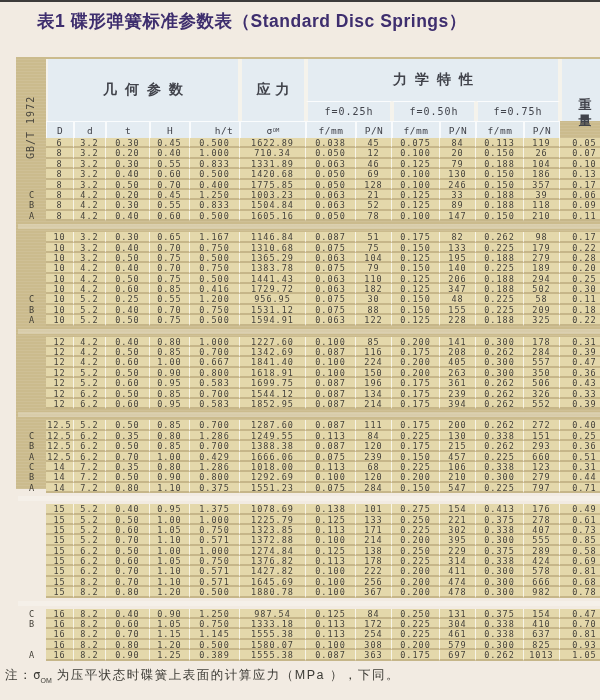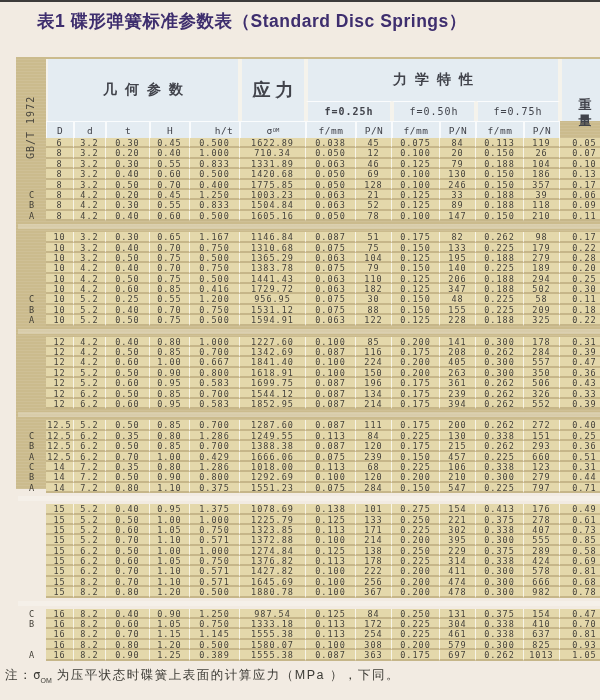--- a/index.html
+++ b/index.html
@@ -39,21 +39,21 @@
     grid-auto-flow:row;
   }
   
   .h{
     box-sizing:border-box;
     background:#e4ecf2;color:#41434b;
     display:flex;align-items:center;justify-content:center;
     border-left:2px solid #f5f3ec;border-right:2px solid #f5f3ec;
   }
   .h1{font-weight:bold;font-size:14px;letter-spacing:8px;text-indent:8px;}
-  .h1s{font-weight:bold;font-size:18px;letter-spacing:5px;text-indent:5px;}
+  .h1s{font-weight:bold;font-size:14px;letter-spacing:5px;text-indent:5px;}
   .h2{
     font-family:"DejaVu Sans Mono",monospace;
     font-size:10px;letter-spacing:1px;
     border-top:1px solid rgba(255,255,255,.85);
   }
   .h3{
     font-family:"DejaVu Sans Mono",monospace;
     font-size:9.5px;letter-spacing:0.5px;
     border-top:1px solid rgba(255,255,255,.85);
     border-left:1px solid rgba(255,255,255,.8);
@@ -104,21 +104,21 @@
 <div class="band">
   <div class="std-label">GB/T 1972</div>
   <div class="grid" id="grid" style="grid-template-columns: 28px 28px 32px 44px 40px 50px 66px 50px 36px 48px 36px 48px 36px 50px;">
       <div class="side-slot" style="grid-area: 1 / 1 / span 3;"></div>
       <div class="h h1" style="grid-area: 1 / 2 / span 2 / span 5;">几何参数</div>
       <div class="h h1s" style="grid-area: 1 / 7 / span 2;">应力</div>
       <div class="h h1" style="grid-area: 1 / 8 / auto / span 6;">力学特性</div>
       <div class="h" style="grid-area: 1 / 14 / span 2;">
         <div class="wt-inner">重量</div>
       </div>
-      <div class="h h2" style="grid-area: 2 / 8 / auto / span 2; font-weight: bold;">f=0.25h</div>
+      <div class="h h2" style="grid-area: 2 / 8 / auto / span 2;">f=0.25h</div>
       <div class="h h2" style="grid-area: 2 / 10 / auto / span 2;">f=0.50h</div>
       <div class="h h2" style="grid-area: 2 / 12 / auto / span 2;">f=0.75h</div>
       <div class="h h3" style="grid-area: 3 / 2;">D</div>
       <div class="h h3" style="grid-area: 3 / 3;">d</div>
       <div class="h h3" style="grid-area: 3 / 4;">t</div>
       <div class="h h3" style="grid-area: 3 / 5;">H</div>
       <div class="h h3" style="grid-area: 3 / 6; padding-left: 18px;">h/t</div>
       <div class="h h3" style="grid-area: 3 / 7;">
         <span>σ</span>
         <sub>OM</sub>

